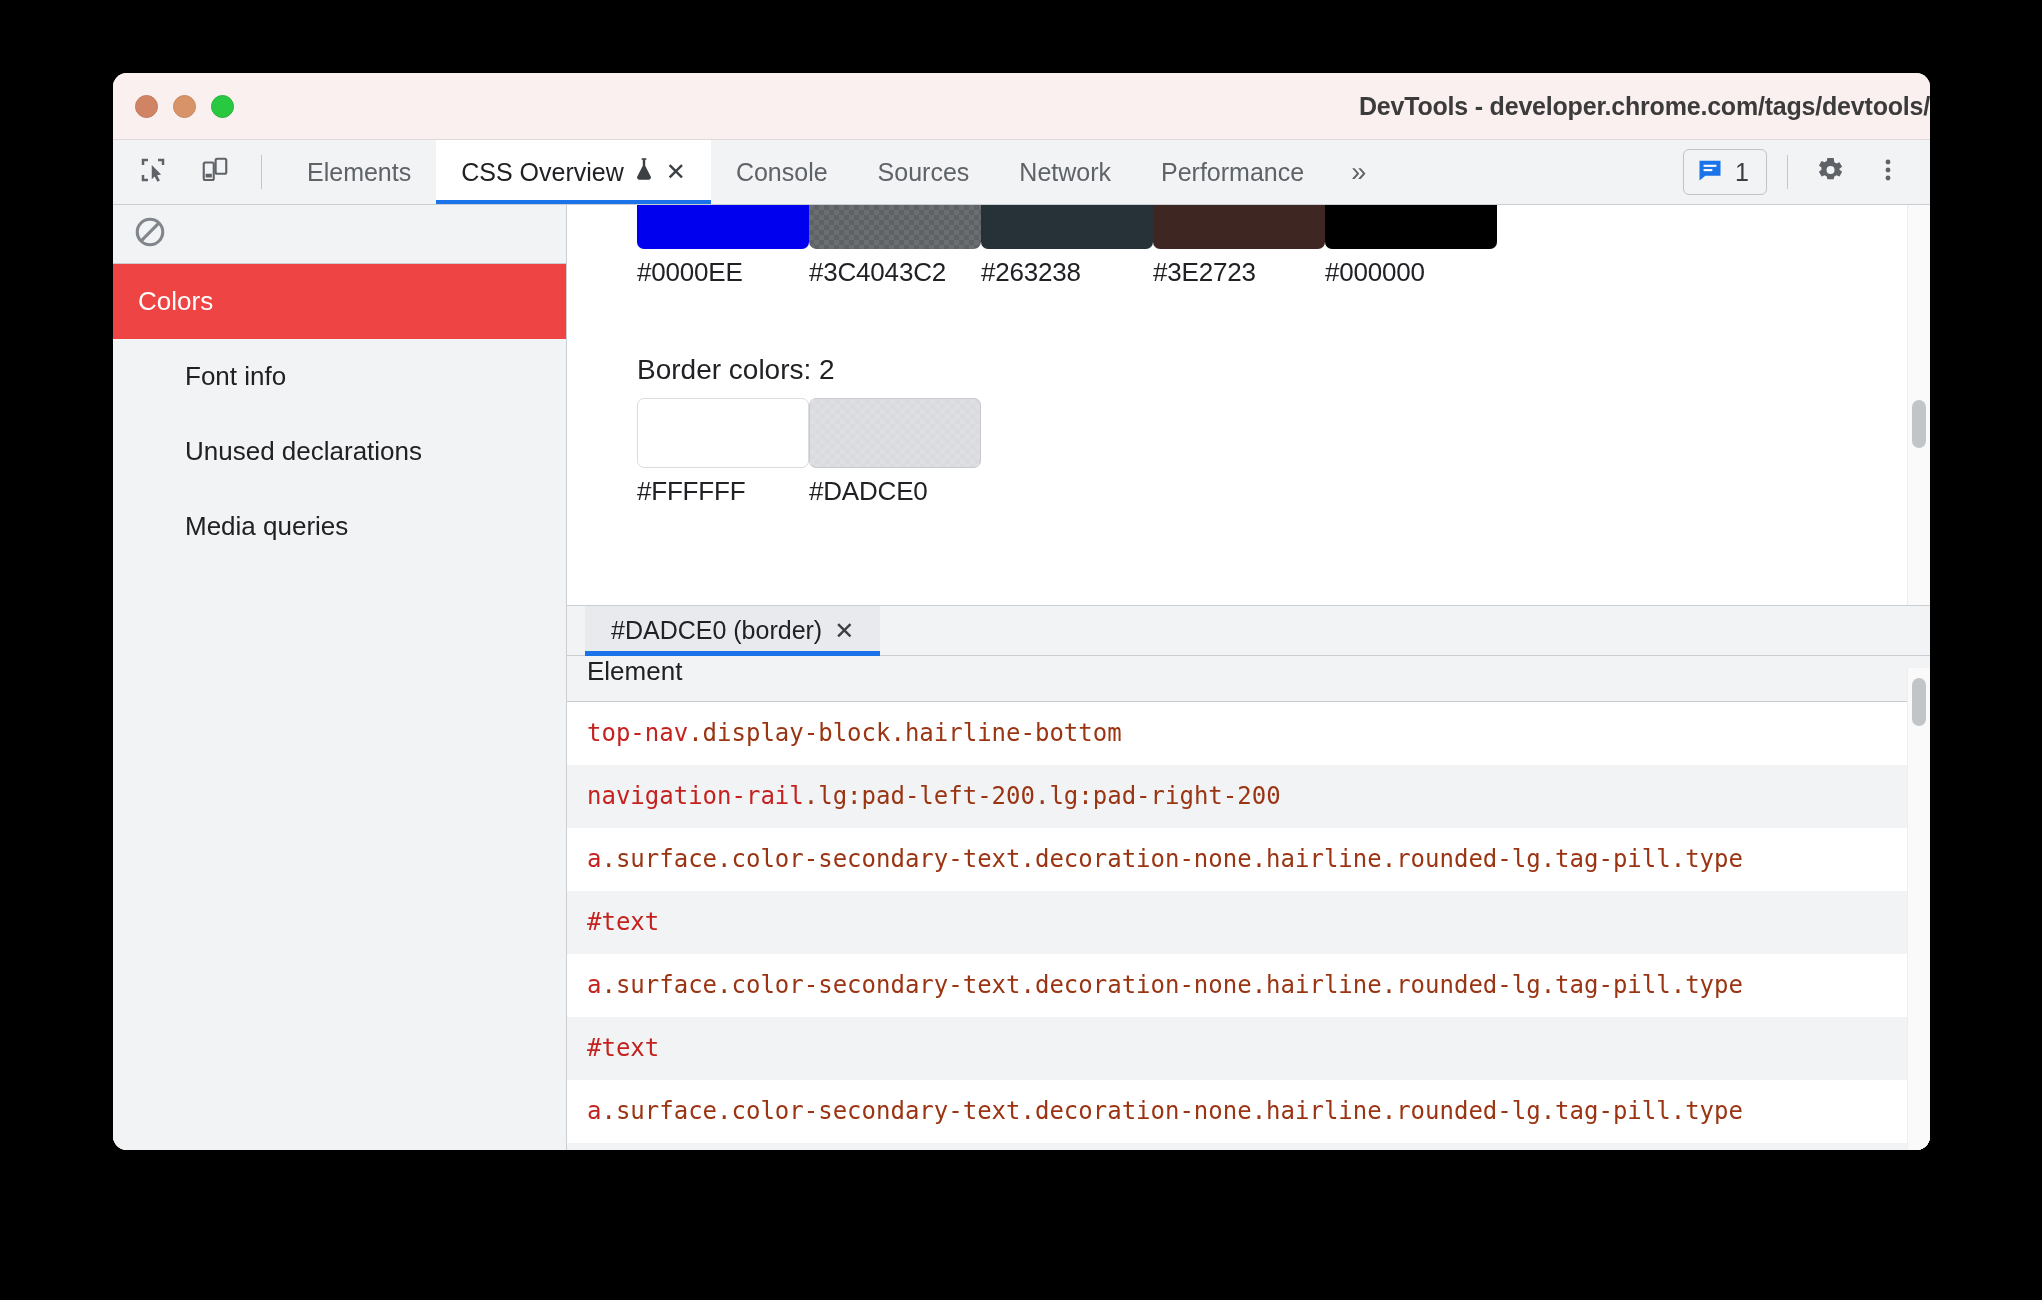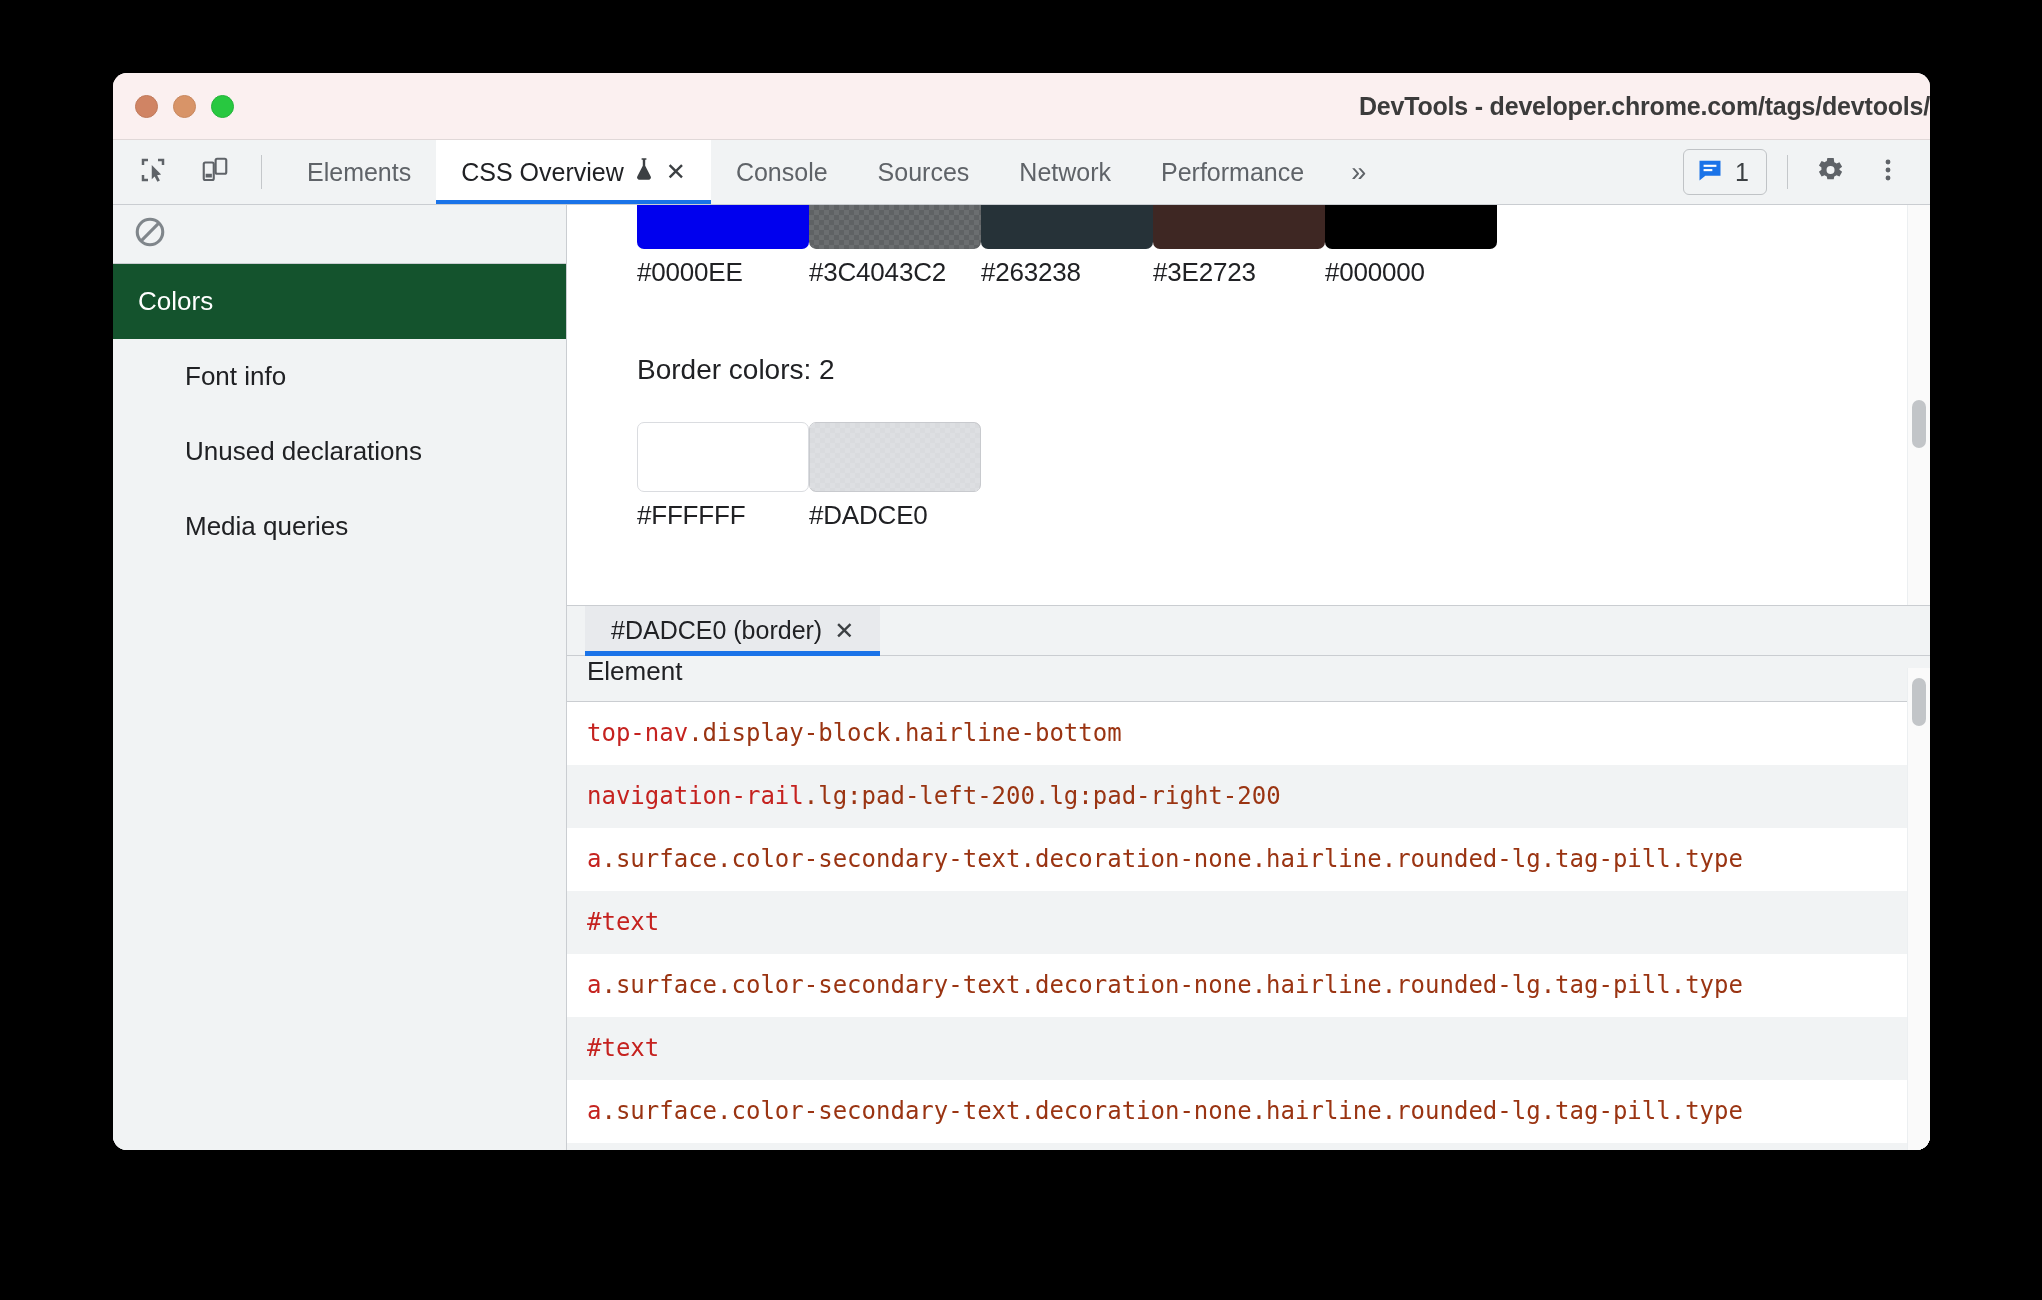--- a/index.html
+++ b/index.html
@@ -188,21 +188,21 @@
   }
   .side-item {
     height: 75px;
     display: flex;
     align-items: center;
     padding-left: 72px;
     font-size: 26px;
     color: #202124;
   }
   .side-item.selected {
-    background: #14532d;
+    background: #ef4444;
     color: #ffffff;
     padding-left: 25px;
   }
 
   
   #content {
     flex: 1 1 auto;
     display: flex;
     flex-direction: column;
     min-width: 0;
@@ -244,21 +244,21 @@
   }
   .swatch-label {
     font-size: 26px;
     color: #202124;
     margin-top: 8px;
     letter-spacing: -0.2px;
   }
   .section-heading {
     font-size: 28px;
     color: #202124;
-    margin: 66px 0 36px 0;
+    margin: 66px 0 12px 0;
   }
 
   
   .checker {
     background-image:
       linear-gradient(45deg, #ccc 25%, transparent 25%),
       linear-gradient(-45deg, #ccc 25%, transparent 25%),
       linear-gradient(45deg, transparent 75%, #ccc 75%),
       linear-gradient(-45deg, transparent 75%, #ccc 75%);
     background-size: 10px 10px;

